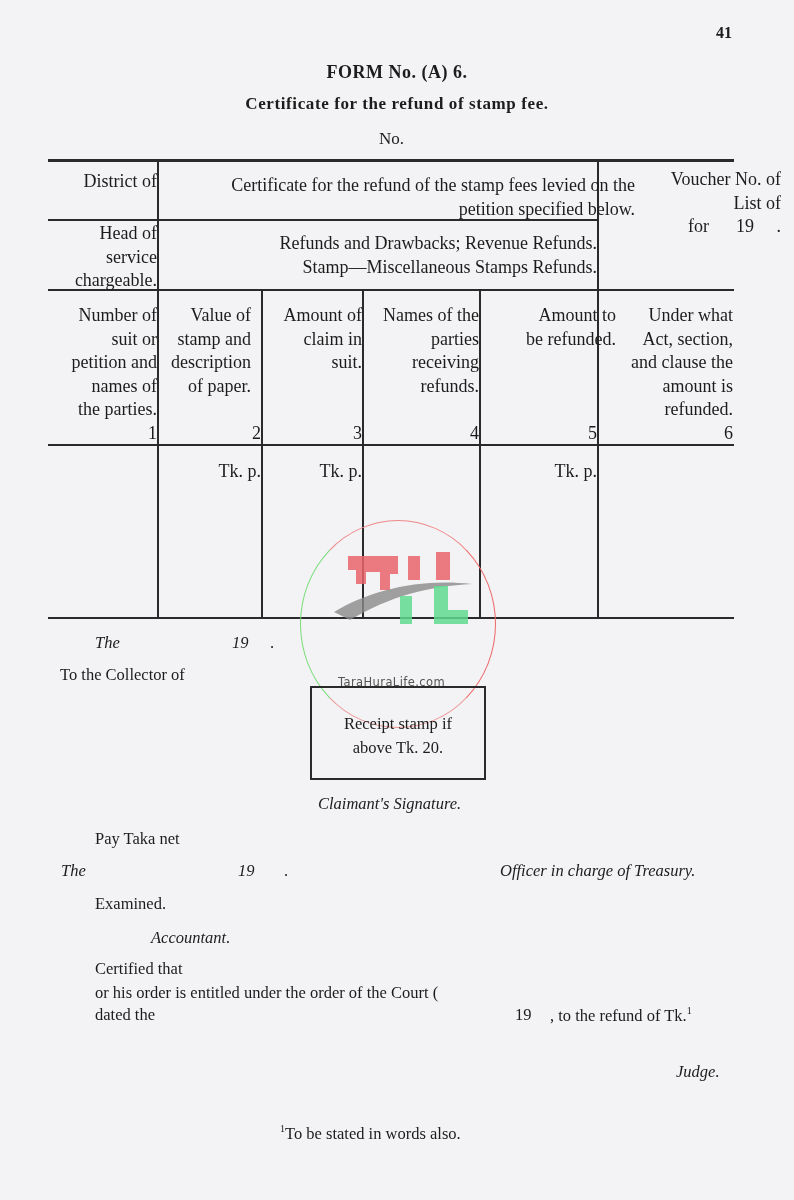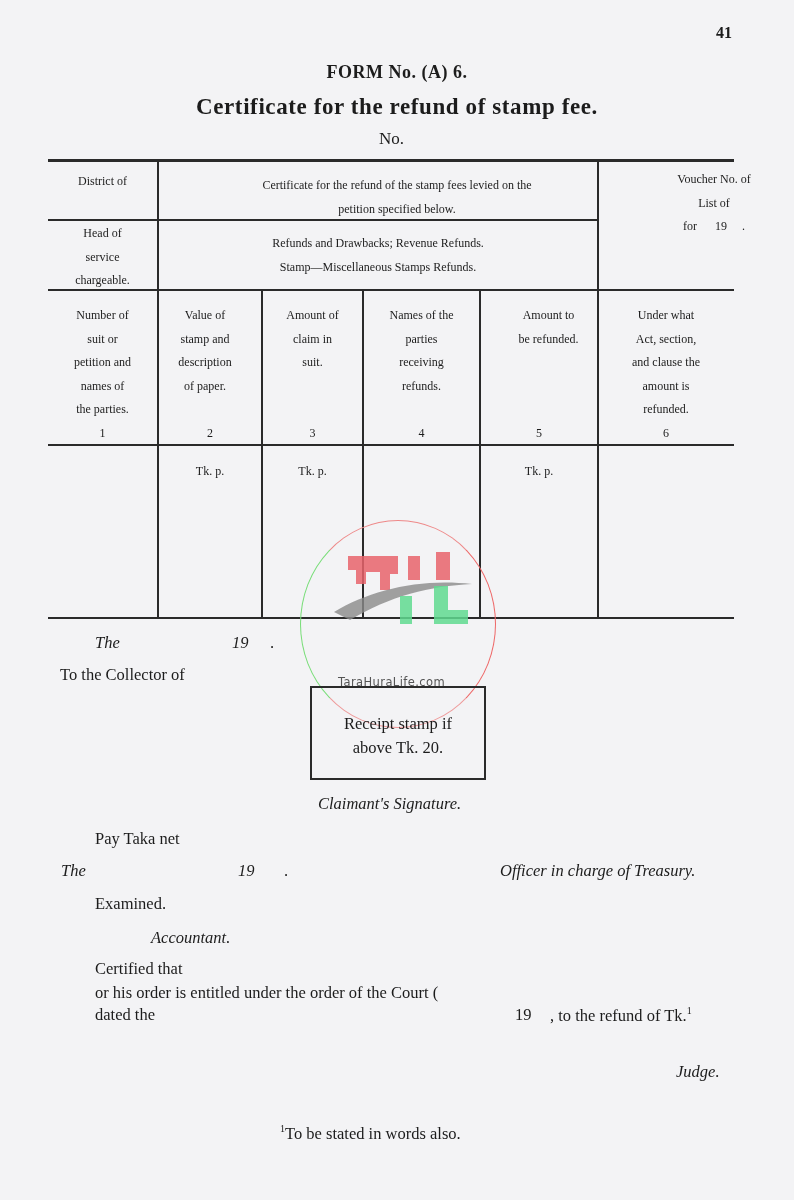--- a/index.html
+++ b/index.html
@@ -6,28 +6,28 @@
   body {
     width:794px; height:1200px; position:relative; overflow:hidden;
     background:#f3f3f5;
     font-family:"Liberation Serif", "DejaVu Serif", serif;
     color:#1c1c1c;
   }
   .abs { position:absolute; }
   .page-num { left:716px; top:24px; font-size:16px; font-weight:bold; }
   .title { left:0; width:794px; text-align:center; }
   .form-no { top:62px; font-size:18px; font-weight:bold; letter-spacing:0.5px; }
-  .cert-title { top:94px; font-size:23px; font-weight:bold; letter-spacing:0.6px; }
+  .cert-title { top:94px; font-size:17px; font-weight:bold; letter-spacing:0.6px; }
   .no-label { top:129px; left:379px; font-size:17px; }
 
   
   .hline { position:absolute; background:#2a2a2a; }
   .vline { position:absolute; background:#2a2a2a; width:2px; }
 
-  .cell { position:absolute; text-align:center; font-size:12px; line-height:23.5px; }
+  .cell { position:absolute; text-align:right; font-size:18px; line-height:23.5px; }
 
   .txt { position:absolute; font-size:16.5px; white-space:nowrap;text-align:right; }
   .ital { font-style:italic; }
 
   .stamp-box {
     position:absolute; left:310px; top:686px; width:176px; height:94px;
     border:2px solid #2a2a2a; box-sizing:border-box;
     text-align:center; font-size:16.5px; line-height:24px; padding-top:24px;
   }
 

